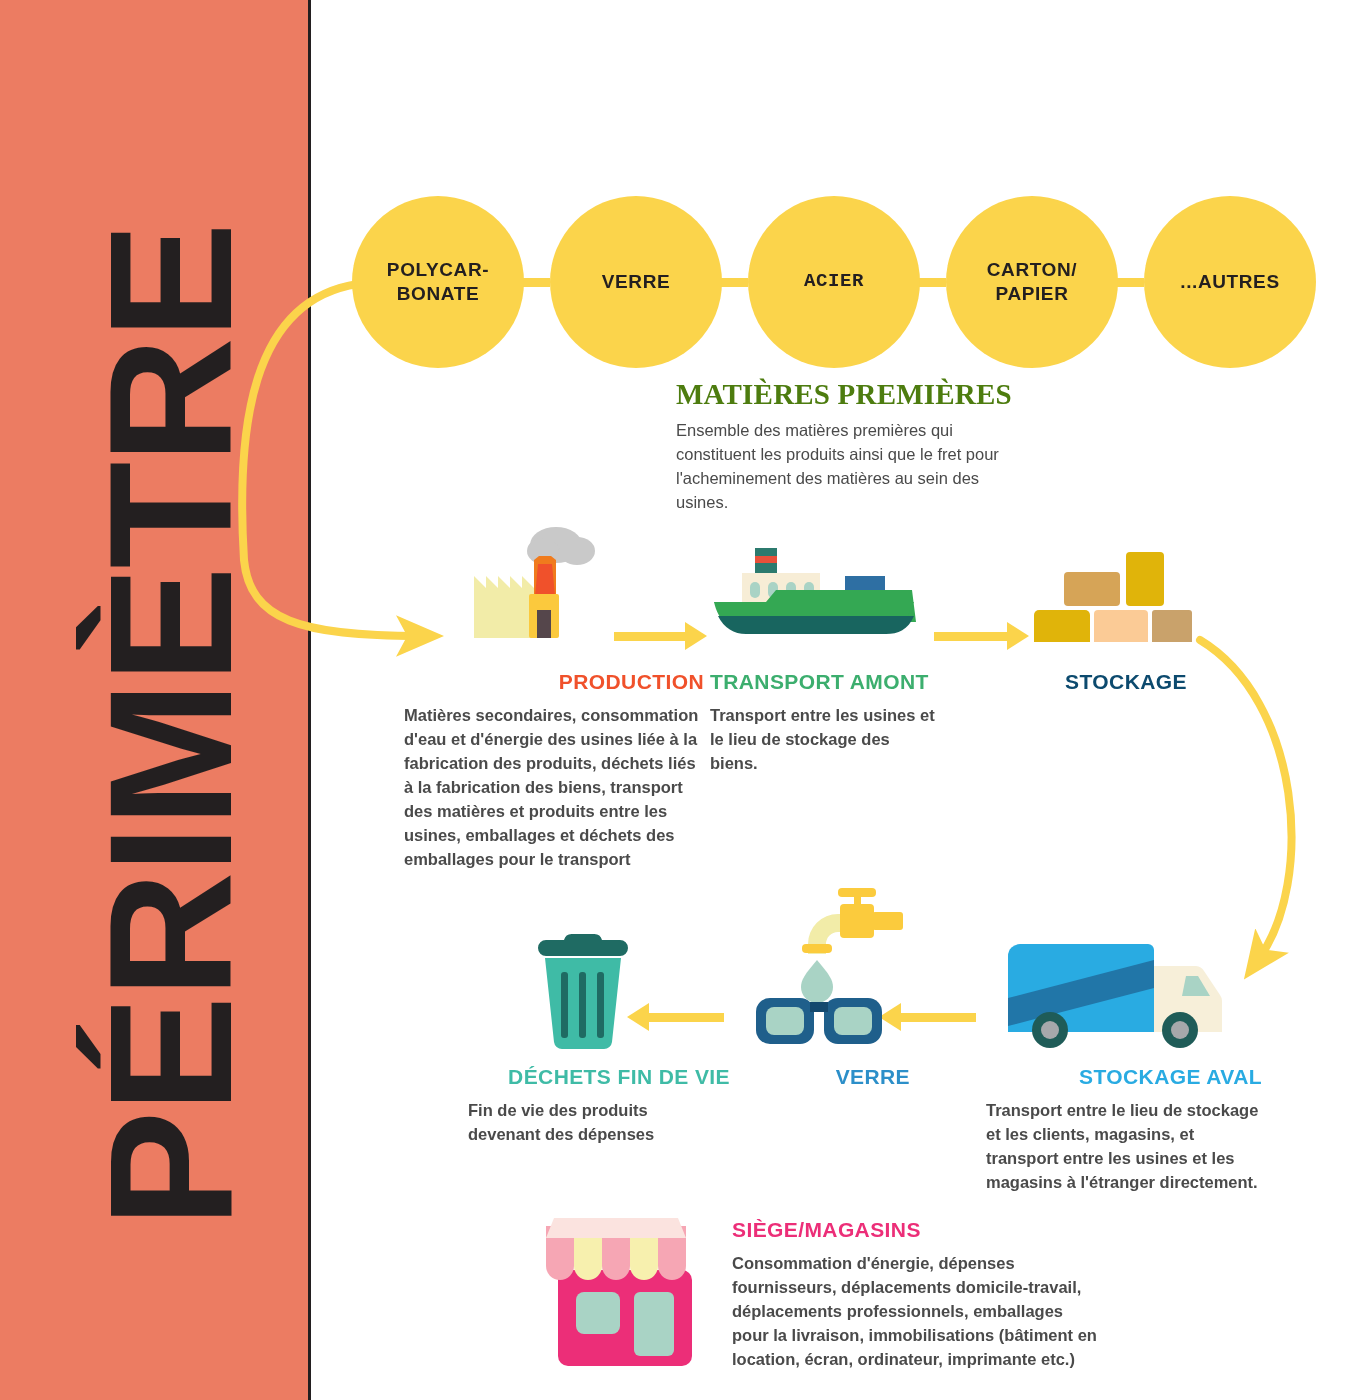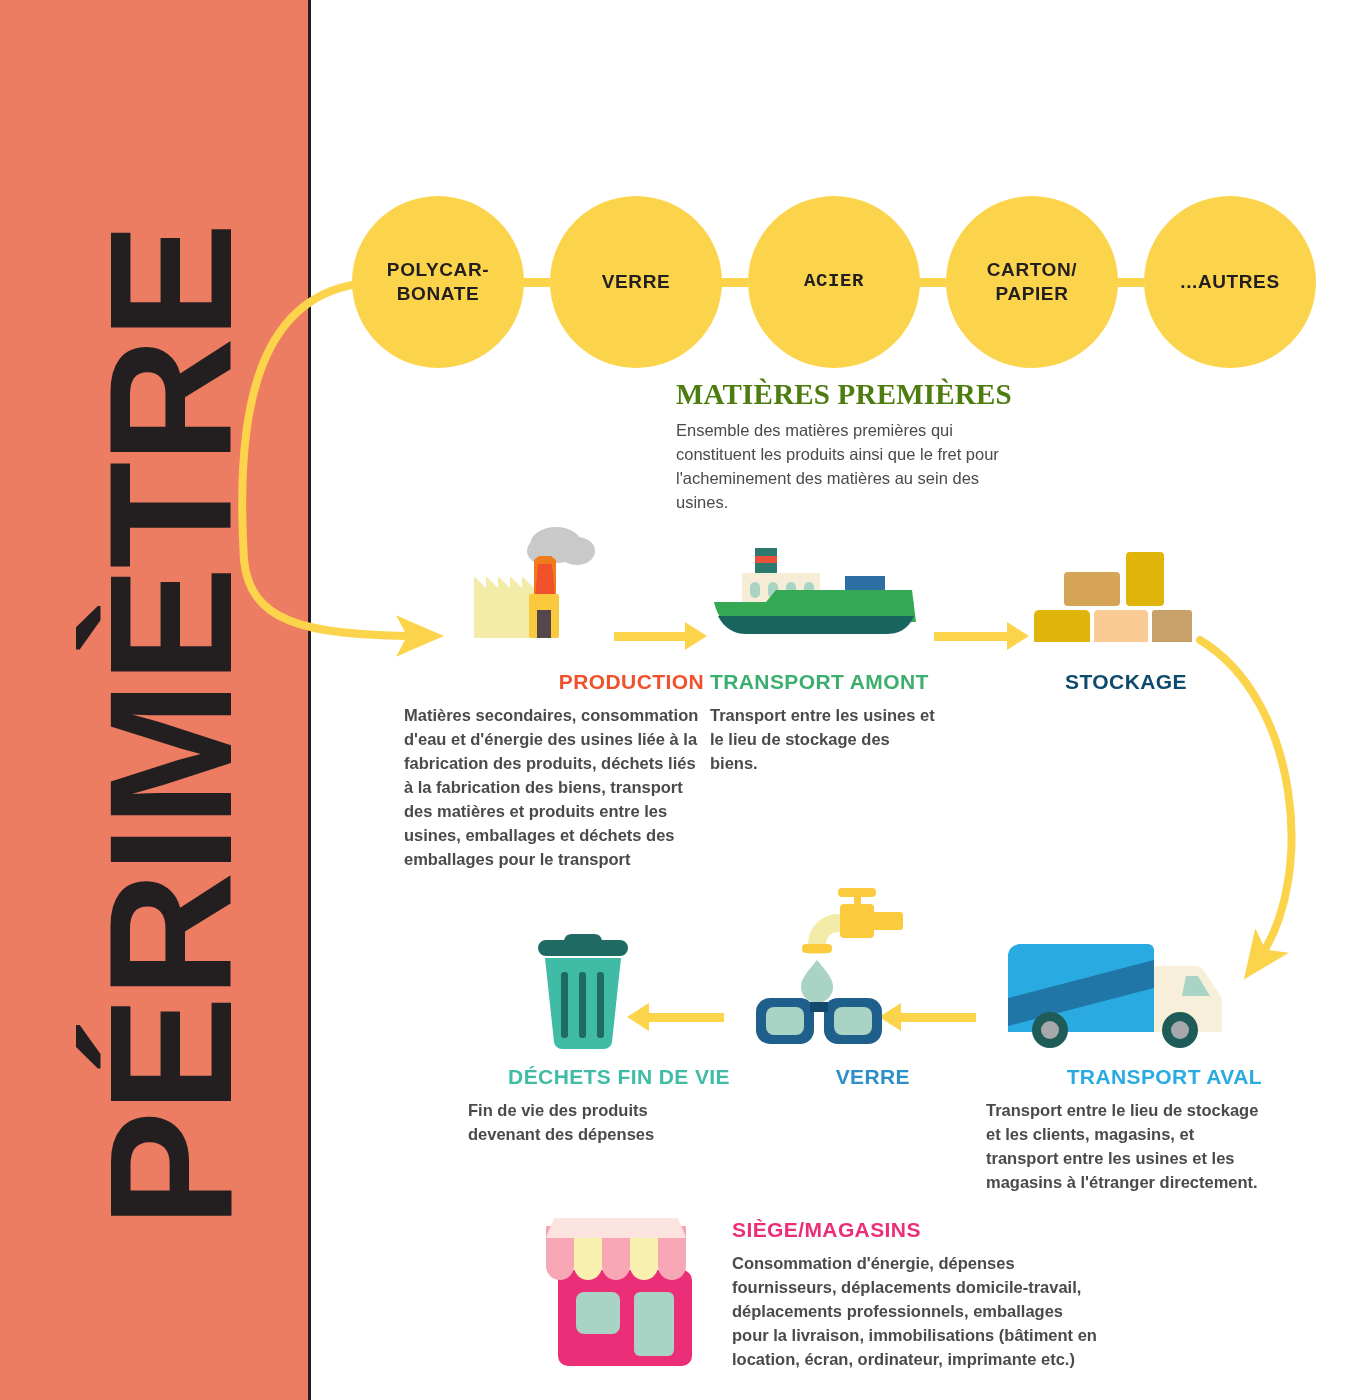--- a/index.html
+++ b/index.html
@@ -182,21 +182,21 @@
       <path d="M8,60 L154,22 L154,50 L8,88 Z" fill="#2176A8"></path>
       <path d="M154,28 h42 a10,10 0 0 1 8,5 l16,24 a10,10 0 0 1 2,6 v31 h-68 z" fill="#F7EFD9"></path>
       <path d="M186,38 h12 l12,20 h-28 z" fill="#A9D3C5"></path>
       <circle cx="50" cy="92" r="18" fill="#1F5C58"></circle>
         <circle cx="50" cy="92" r="9" fill="#A6A8AB"></circle>
       <circle cx="180" cy="92" r="18" fill="#1F5C58"></circle>
         <circle cx="180" cy="92" r="9" fill="#A6A8AB"></circle>
     </svg>
   </div>
   <div class="node" style="left:986px; top:1065px; width:276px;">
-    <div class="lbl" style="color:#29ABE2">TRANSPORT AVAL</div>
+    <div class="lbl" style="color:#29ABE2">STOCKAGE AVAL</div>
     <div class="desc body-txt" style="text-align:left">Transport entre le lieu de stockage et les clients, magasins, et transport entre les usines et les magasins à l'étranger directement.</div>
   </div>
 
   <div class="icon" style="left:748px; top:882px; width:155px; height:165px;">
     <svg viewBox="0 0 155 165" width="155" height="165">
       <path d="M60,62 a30,30 0 0 1 30,-30 h28 v18 H90 a12,12 0 0 0 -12,12 v10 H60 Z" fill="#F2ECA8"></path>
       <rect x="54" y="62" width="30" height="9" rx="4" fill="#FBCB3D"></rect>
       <rect x="92" y="22" width="34" height="34" rx="4" fill="#FBCB3D"></rect>
       <rect x="90" y="6" width="38" height="9" rx="4" fill="#FBCB3D"></rect>
       <rect x="106" y="10" width="7" height="16" fill="#FBCB3D"></rect>

